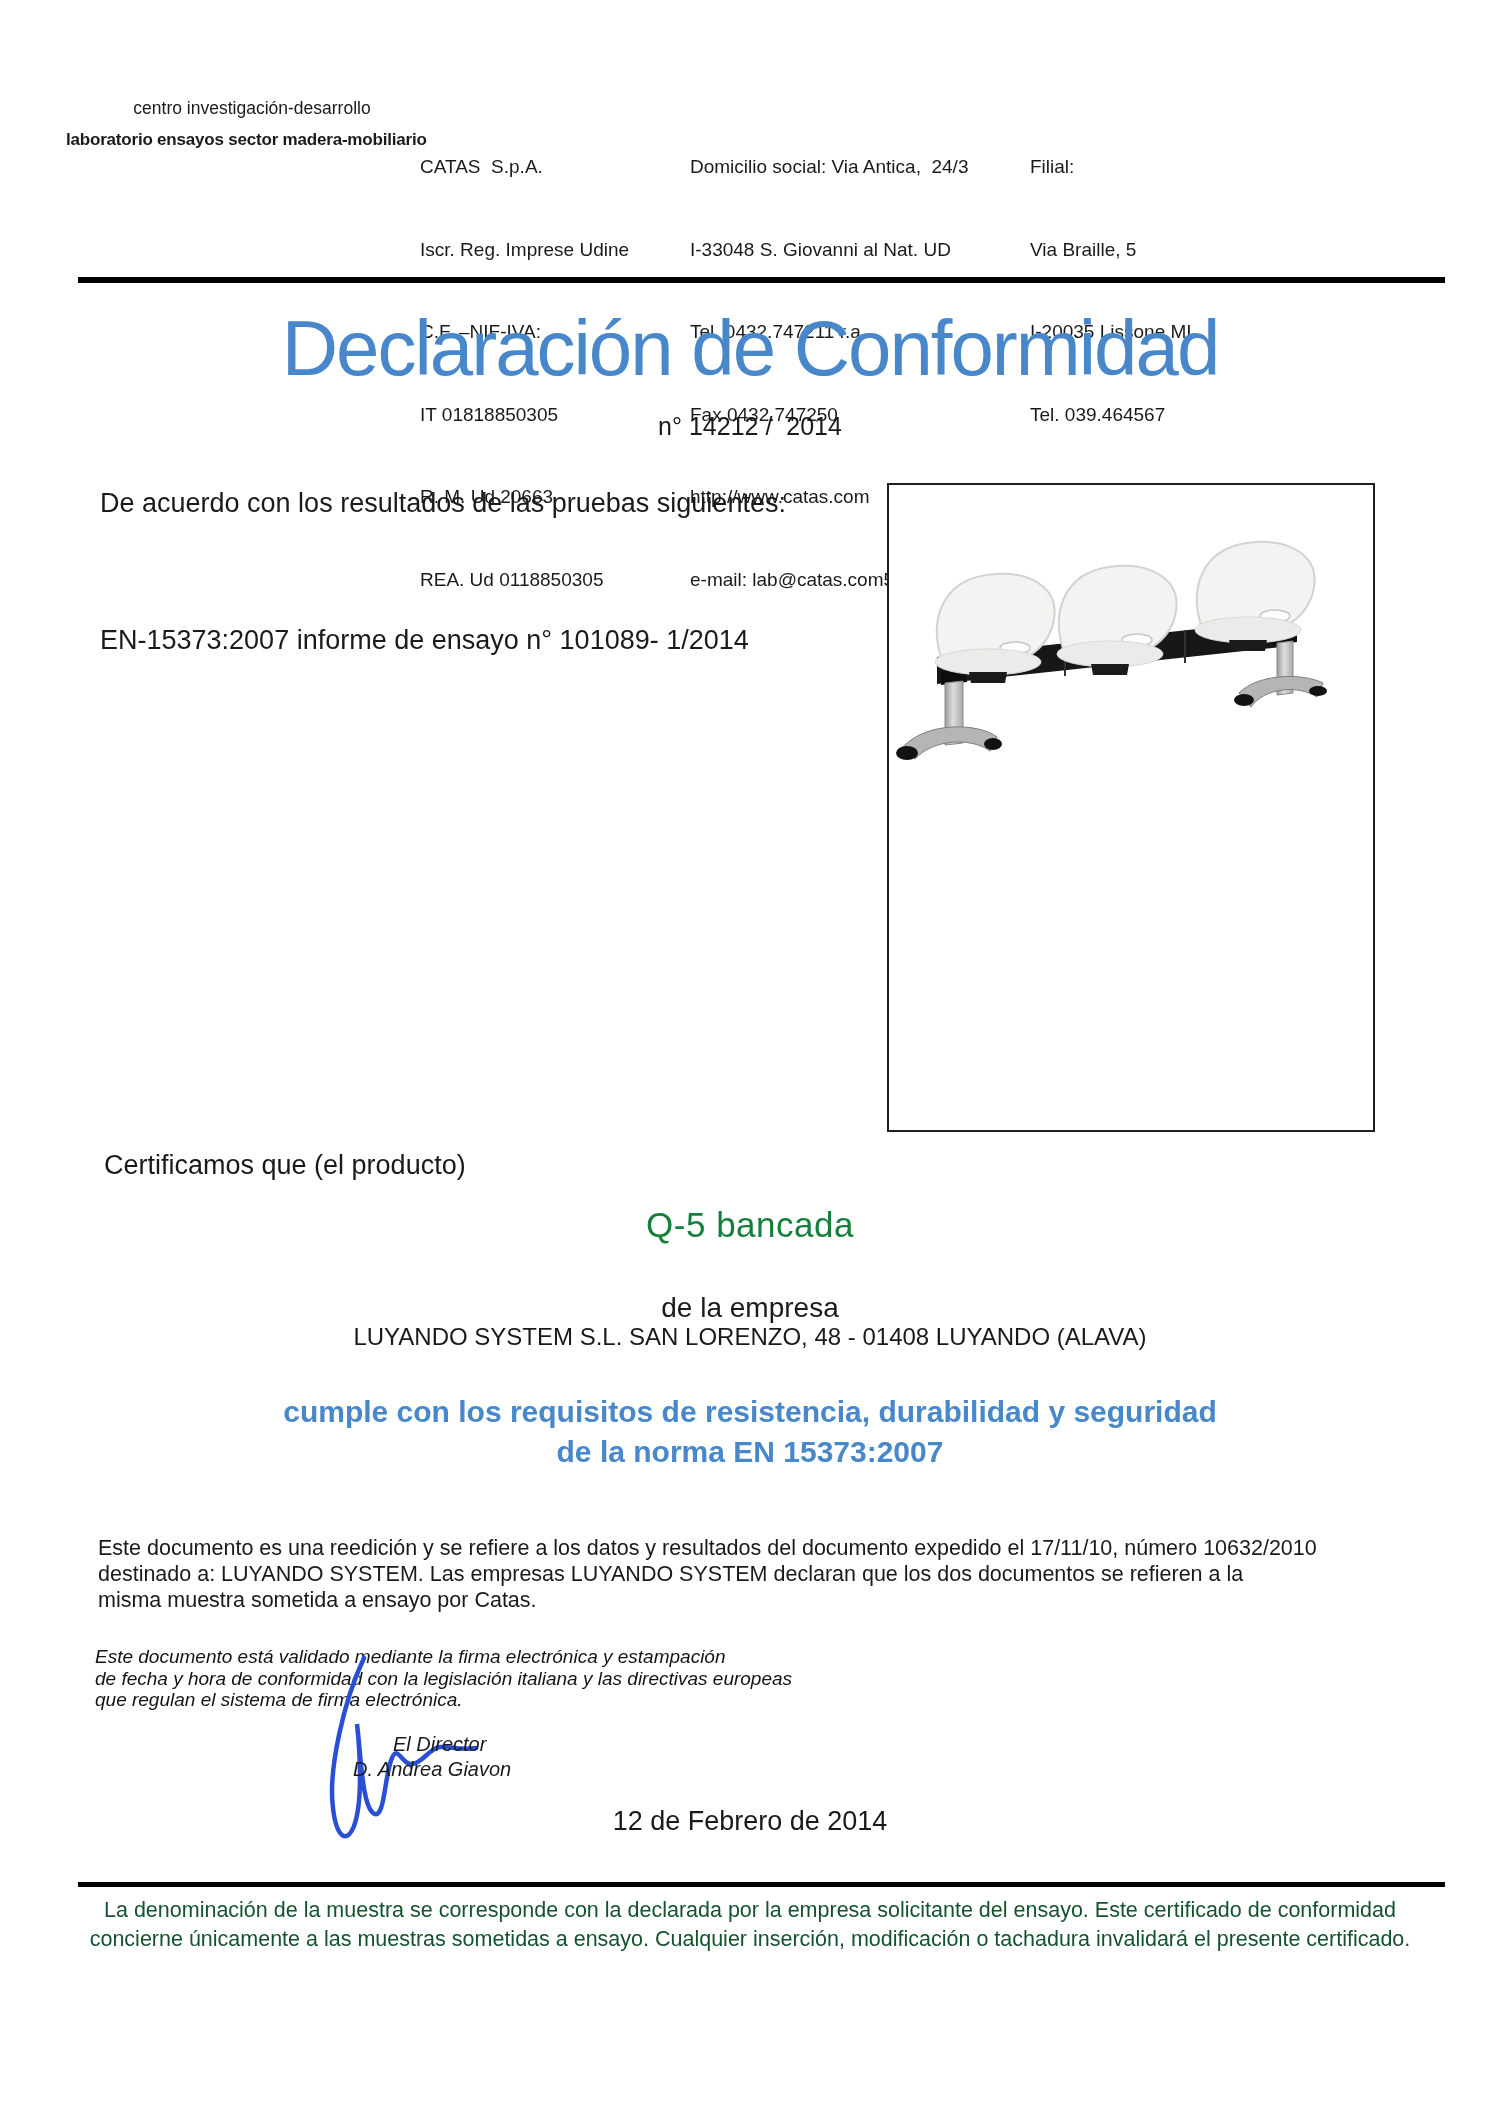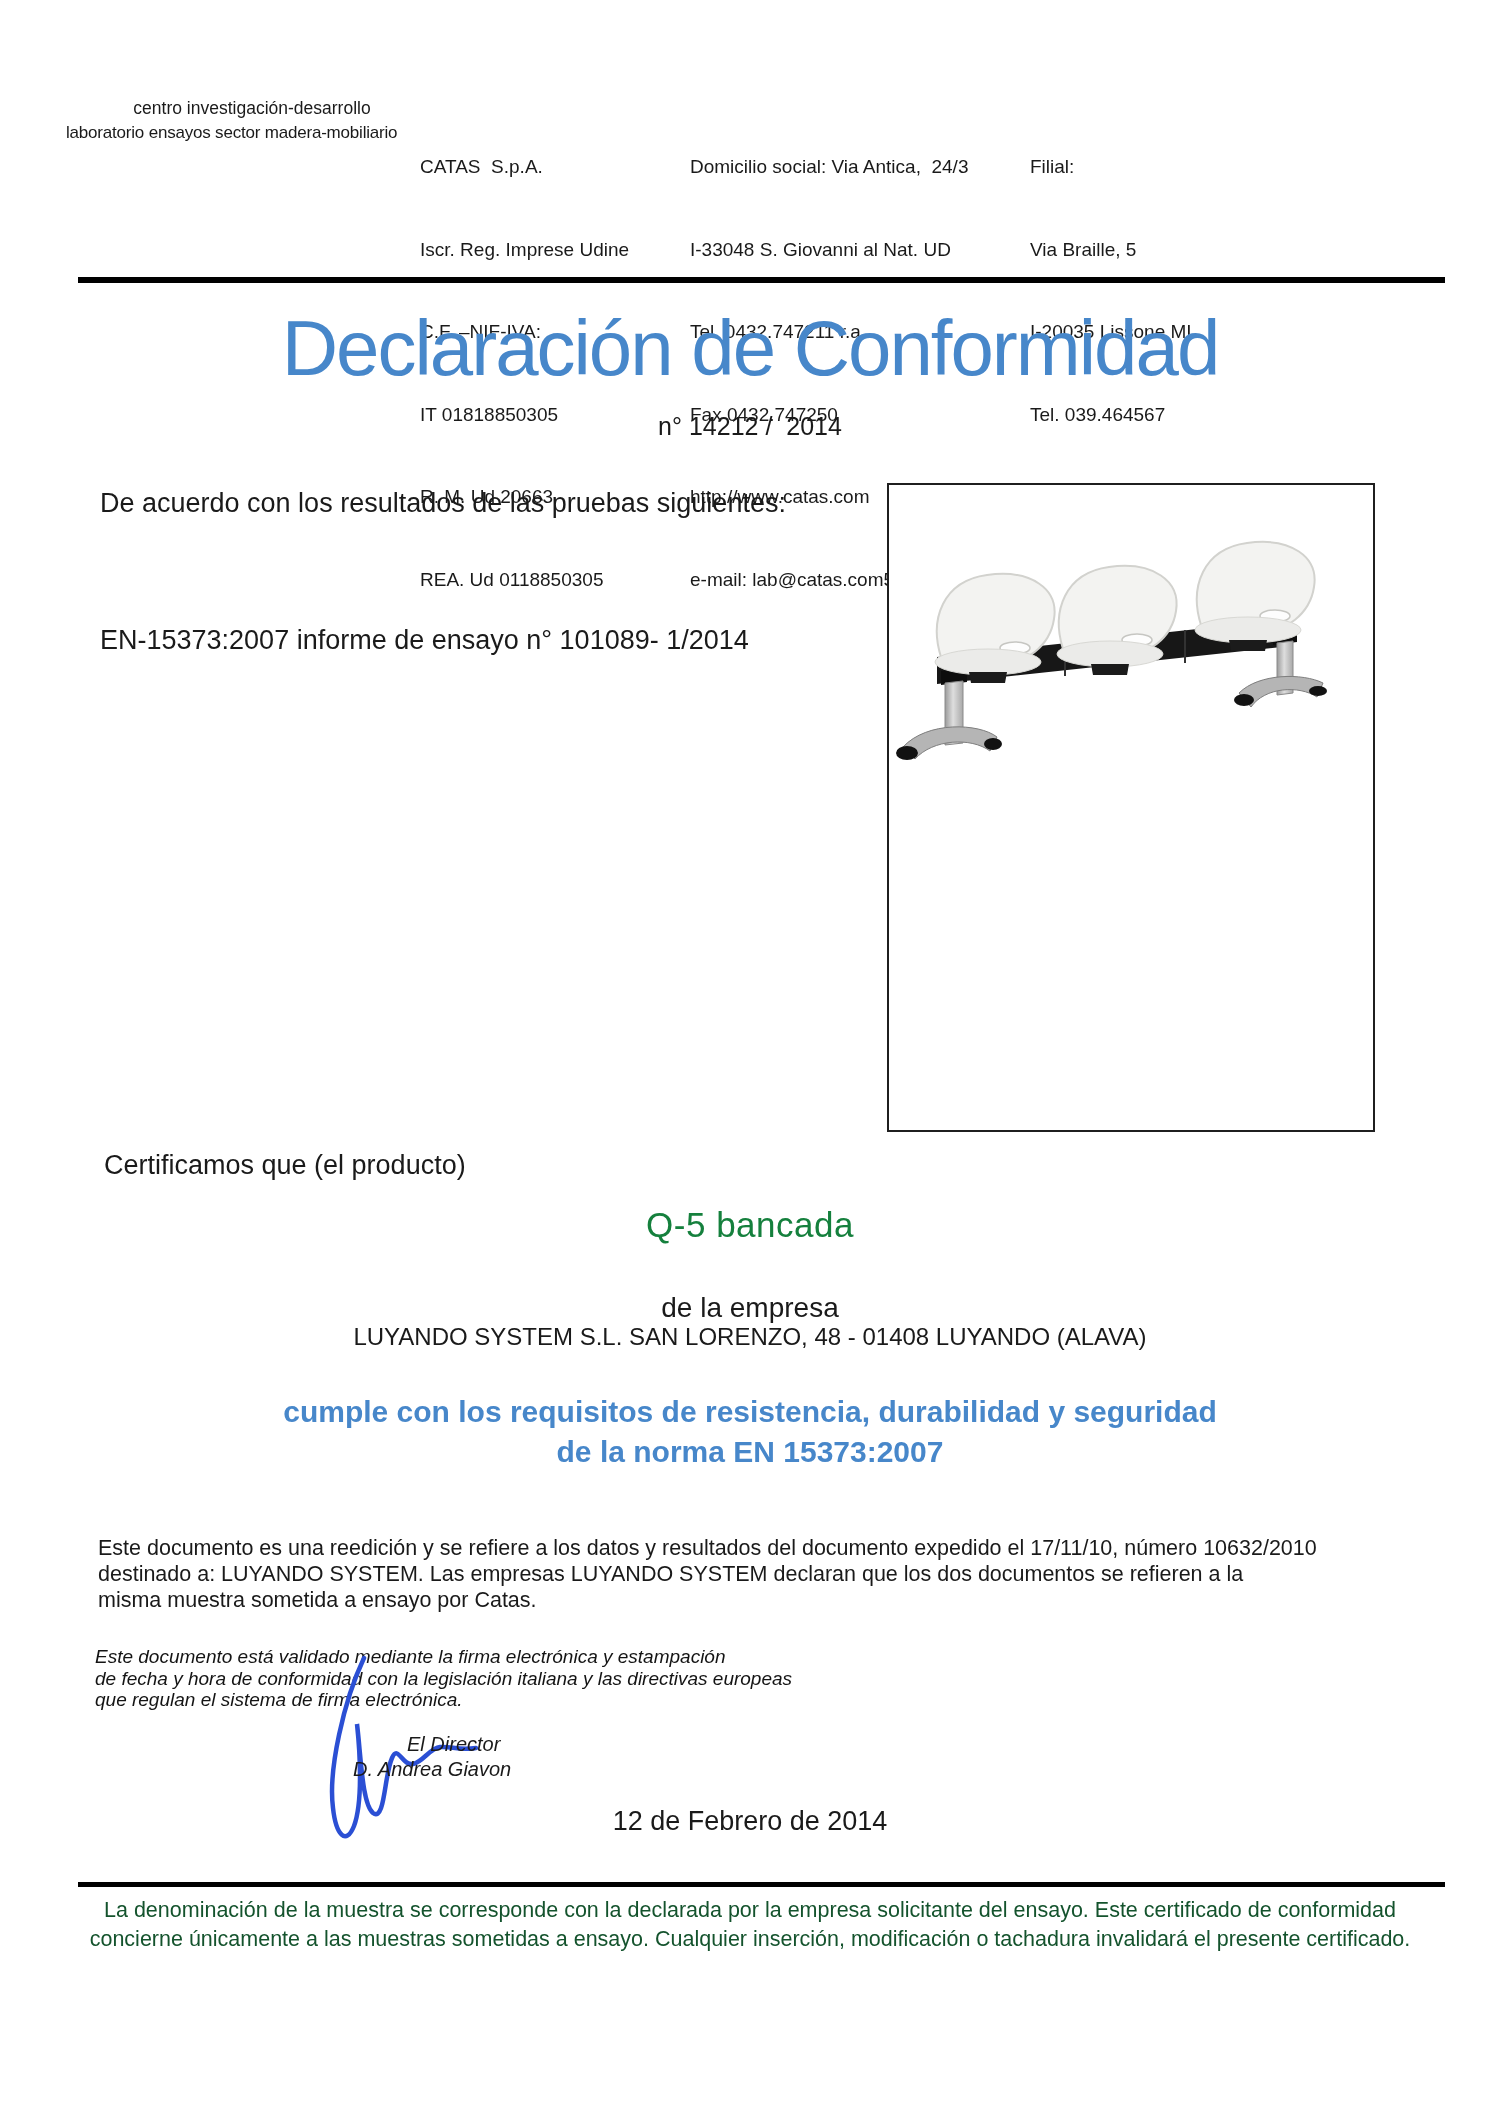--- a/index.html
+++ b/index.html
@@ -10,21 +10,21 @@
 
   
   .logo-block { position:absolute; left:82px; top:88px; width:352px; }
   .logo-row { position:relative; white-space:nowrap; line-height:1; }
   .logo-text {
     display:inline-block; font-size:96px; font-weight:bold; color:#e63b11;
     letter-spacing:-5px; transform:scaleY(1.05); transform-origin:top left;
   }
   .logo-reg { display:inline-block; font-size:27px; color:#e63b11; vertical-align:76px; margin-left:6px; font-weight:normal; }
   .logo-tag1 { margin-top:10px; font-size:17.5px; text-align:center; width:340px; }
-  .logo-tag2 { margin-top:4px; font-size:17px; white-space:nowrap; margin-left:-16px; letter-spacing:-0.2px; }
+  .logo-tag2 { margin-top:11px; font-size:17px; white-space:nowrap; margin-left:-16px; letter-spacing:-0.2px;font-weight:bold; }
 
   .header-col { position:absolute; top:98px; font-size:19px; line-height:27.5px; white-space:pre-wrap; }
   .header-col.c2 { left:420px; }
   .header-col.c3 { left:690px; }
   .header-col.c4 { left:1030px; }
 
   .rule { position:absolute; left:78px; width:1367px; background:#000; }
   .rule-top { top:277px; height:6px; }
   .rule-bottom { top:1882px; height:5px; }
 
@@ -58,21 +58,21 @@
   }
   .reissue-note {
     position:absolute; left:98px; top:1535px; width:1345px;
     font-size:21.5px; line-height:26px; white-space:pre-line;
   }
   .validation-note {
     position:absolute; left:95px; top:1646px; font-size:19px; line-height:21.5px;
     font-style:italic; white-space:pre-line; color:#141414;
   }
   .sig-svg  { position:absolute; left:318px; top:1652px; }
-  .sig-title { position:absolute; left:407px; top:1733px; font-size:20px; font-style:italic; }
+  .sig-title { position:absolute; left:393px; top:1733px; font-size:20px; font-style:italic; }
   .sig-name  { position:absolute; left:353px; top:1758px; font-size:20px; font-style:italic; }
   .date-text { position:absolute; left:0; top:1806px; width:100%; text-align:center; font-size:27px; }
 
   .footer-note {
     position:absolute; left:60px; top:1896px; width:1380px; text-align:center;
     font-size:21.5px; line-height:29px; white-space:pre-line; color:#14532d;
   }
 </style>
 </head>
 <body>

